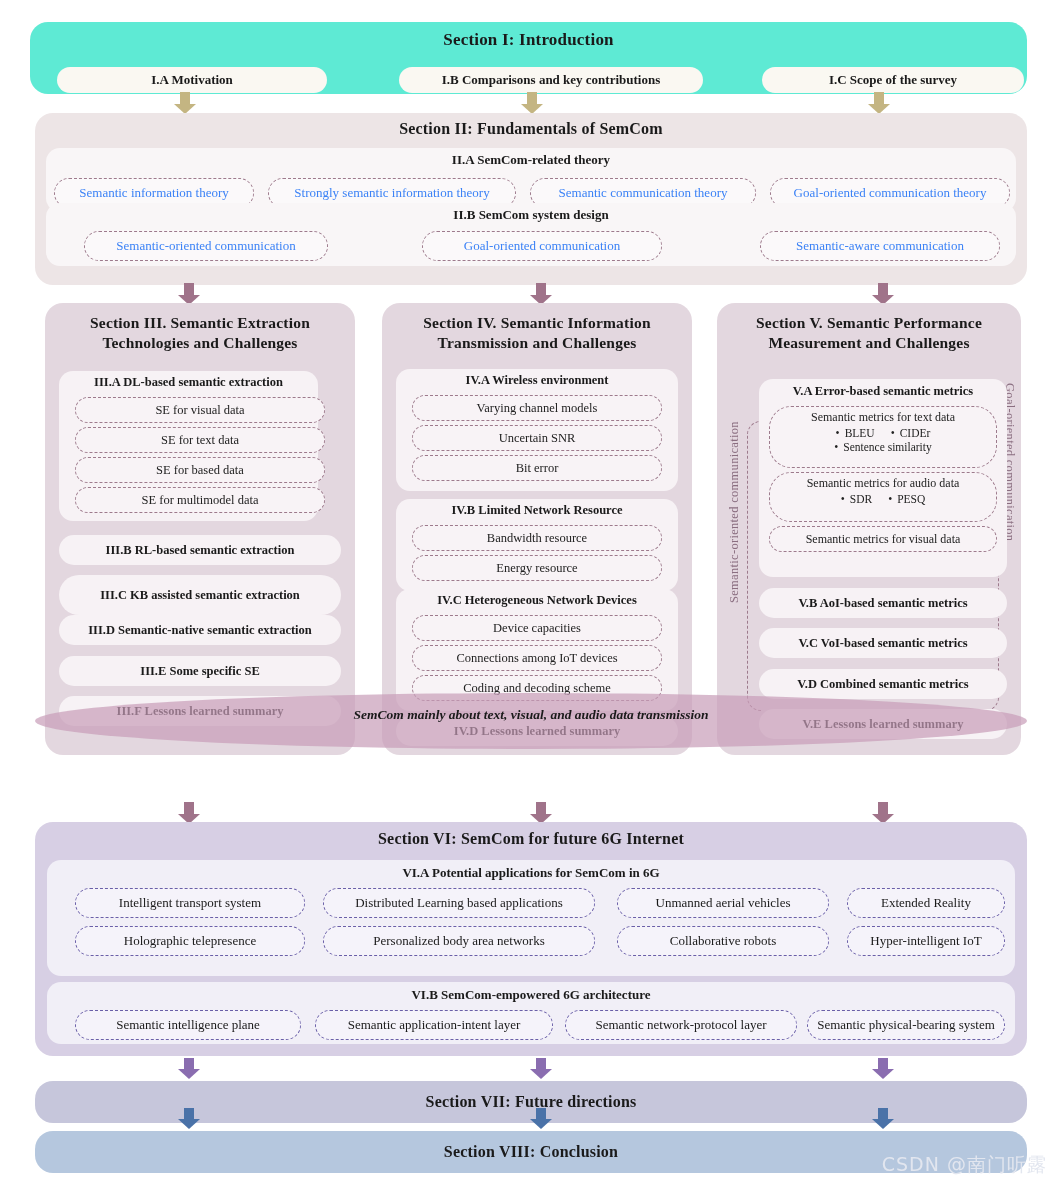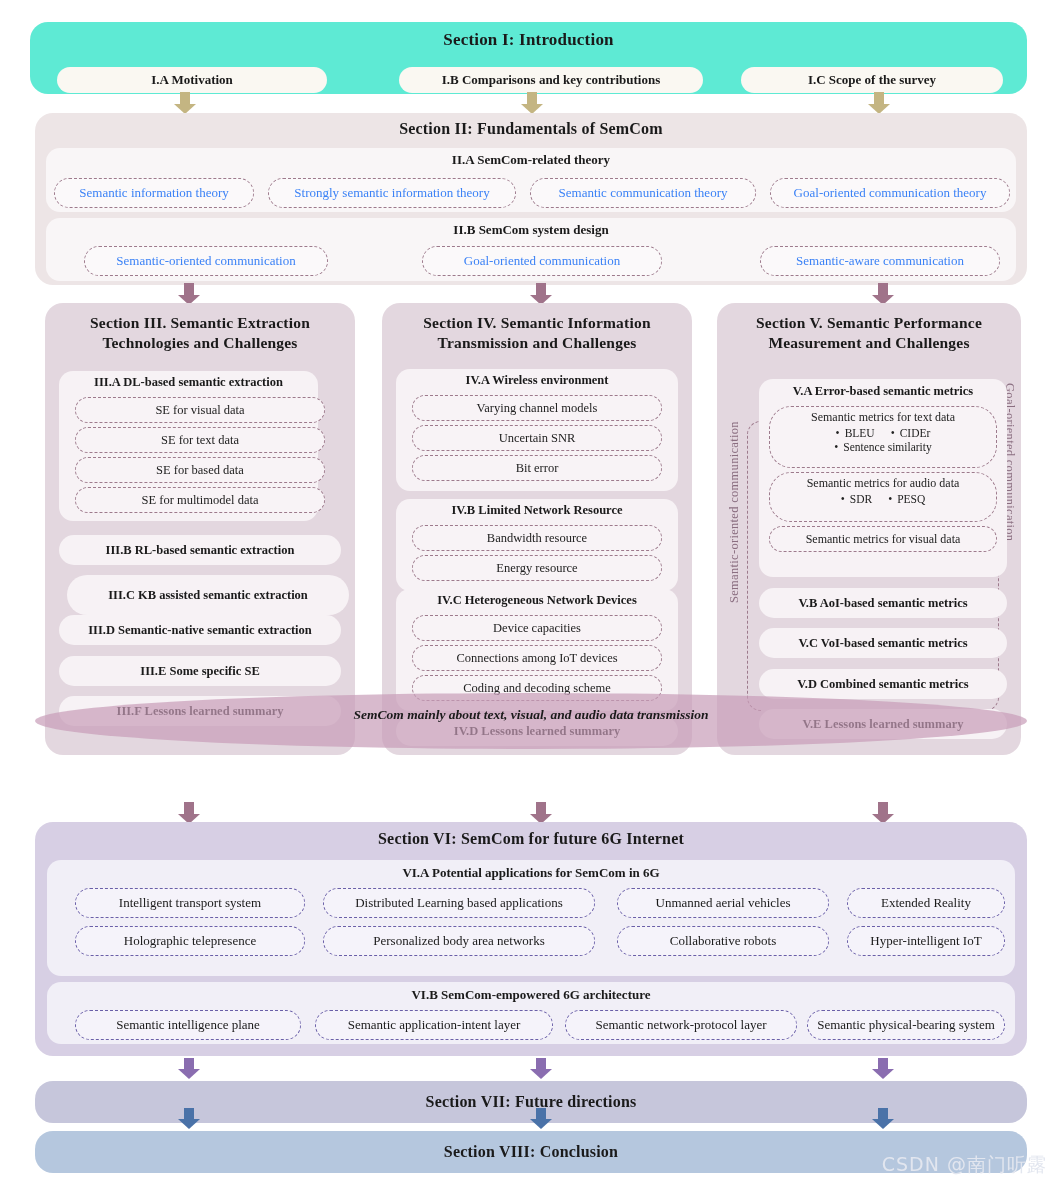--- a/index.html
+++ b/index.html
@@ -54,34 +54,34 @@
     left: 30px; top: 22px; width: 997px; height: 72px;
     background: #5eead4;
   }
   #sec1 .sec-title { font-size: 17px; padding-top: 8px; }
   #sec1 .pill {
     position: absolute; top: 45px; height: 26px;
     background: #FAF8F2; font-size: 13px; color: #1a1a1a; font-weight: bold;
   }
   #s1p0 { left: 27px;  width: 270px; }
   #s1p1 { left: 369px; width: 304px; }
-  #s1p2 { left: 711px; width: 262px; }
+  #s1p2 { left: 732px; width: 262px; }
 
   
   #sec2 {
     left: 35px; top: 113px; width: 992px; height: 172px;
     background: #EDE5E6;
   }
   #sec2 .sec-title { font-size: 16px; padding-top: 7px; }
   #sec2 .panel {
     position: absolute; left: 11px; width: 970px;
     background: #F9F6F7;
   }
   #s2pa { top: 35px; height: 64px; }
-  #s2pb { top: 105px; height: 63px; }
+  #s2pb { top: 90px; height: 63px; }
   #sec2 .panel-title { font-size: 13px; padding-top: 4px; }
   #sec2 .dashed {
     position: absolute; height: 30px;
     border: 1.4px dashed #9D7A8C;
     background: #FBF9FA;
     font-size: 13px; color: #3b82f6;
   }
   #sec2 .row-a { top: 30px; }
   #sec2 .row-b { top: 28px; }
   #s2a0 { left: 8px;   width: 200px; }
@@ -130,21 +130,21 @@
     white-space: nowrap;
   }
 
   
   #s3pa { left: 14px; top: 68px; width: 259px; height: 150px; border-radius: 14px; }
   #s3d0 { left: 16px; top: 26px;  width: 250px; }
   #s3d1 { left: 16px; top: 56px;  width: 250px; }
   #s3d2 { left: 16px; top: 86px;  width: 250px; }
   #s3d3 { left: 16px; top: 116px; width: 250px; }
   #s3b { left: 14px; top: 232px; width: 282px; height: 30px; }
-  #s3c { left: 22px; top: 272px; width: 282px; height: 40px; text-align: right; }
+  #s3c { left: 14px; top: 272px; width: 282px; height: 40px; text-align: right; }
   #s3d { left: 14px; top: 312px; width: 282px; height: 30px; }
   #s3e { left: 14px; top: 353px; width: 282px; height: 30px; }
   #s3f { left: 14px; top: 393px; width: 282px; height: 30px; }
 
   
   #s4pa { left: 14px; top: 66px;  width: 282px; height: 122px; border-radius: 14px; }
   #s4a0 { left: 16px; top: 26px; width: 250px; }
   #s4a1 { left: 16px; top: 56px; width: 250px; }
   #s4a2 { left: 16px; top: 86px; width: 250px; }
   #s4pb { left: 14px; top: 196px; width: 282px; height: 92px; border-radius: 14px; }

